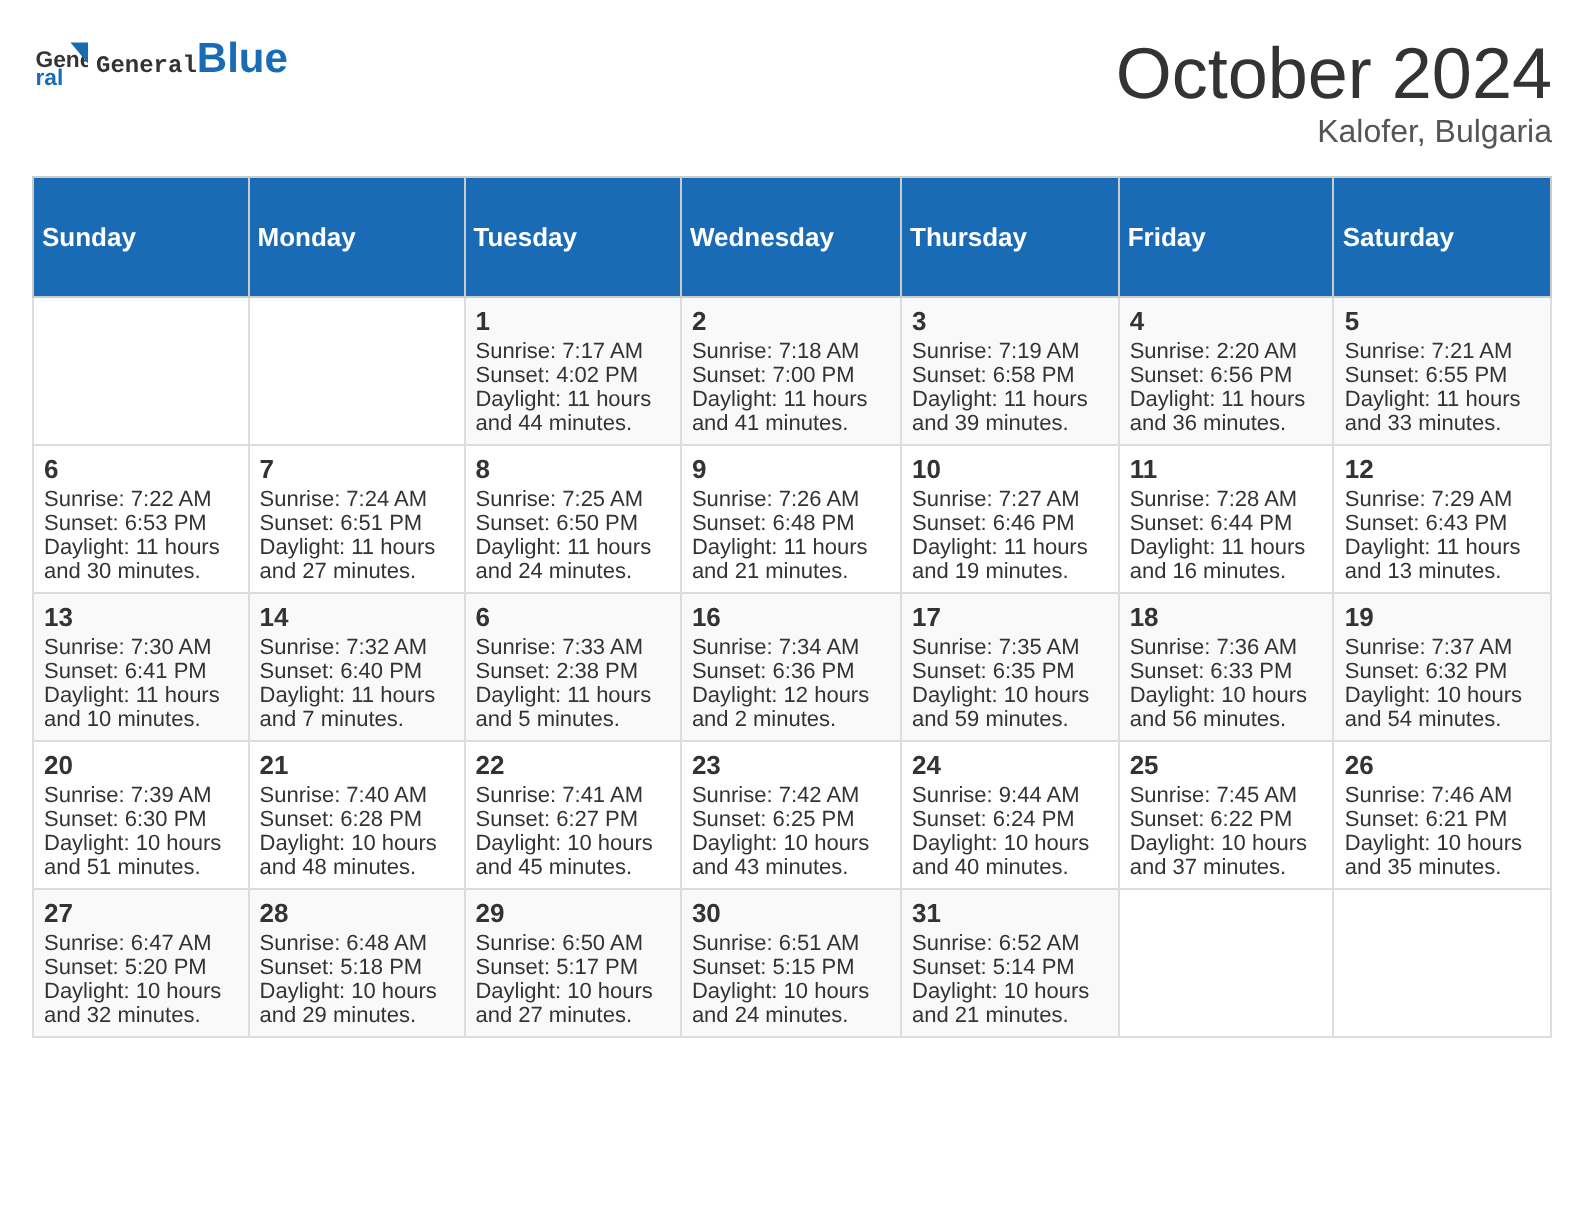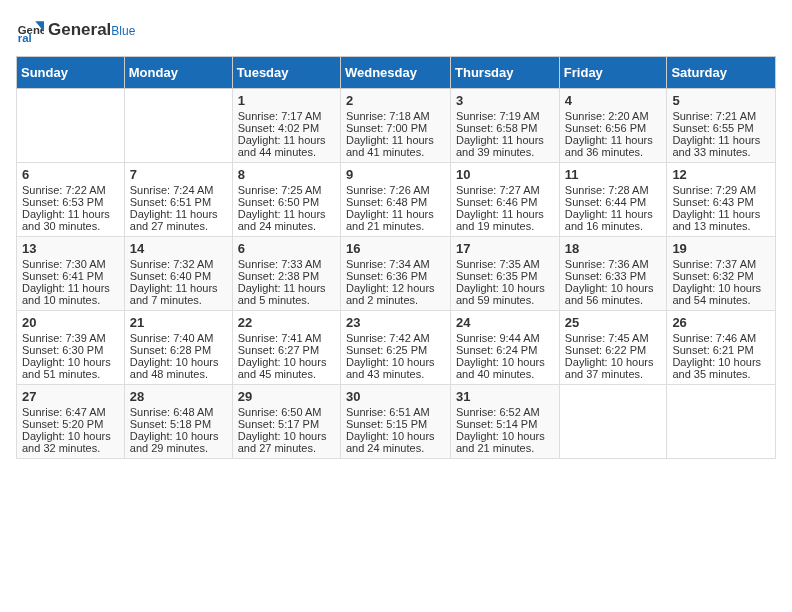--- a/index.html
+++ b/index.html
@@ -24,21 +24,21 @@
     .logo-icon { width: 28px; height: 28px; }
     .title-block { text-align: right; }
     .title-month { font-size: 36px; font-weight: 300; color: #333; }
     .title-location { font-size: 16px; color: #555; }
     .calendar { width: 100%; border-collapse: collapse; }
     .calendar thead tr th {
       background: #1a6bb5;
       color: #fff;
       font-size: 13px;
       font-weight: bold;
-      padding: 8px 4px;
+      padding: 22px 4px;
       text-align: left;
       border: 1px solid #ccc;
     }
     .calendar tbody tr td {
       border: 1px solid #ddd;
       vertical-align: top;
       padding: 4px 5px;
       width: 113px;
       min-height: 80px;
       font-size: 11px;
@@ -64,23 +64,27 @@
 
 <div class="header">
   <div class="logo">
     <svg class="logo-icon" viewBox="0 0 32 32" xmlns="http://www.w3.org/2000/svg">
       <text x="2" y="20" font-size="13" font-weight="bold" fill="#333">Gene</text>
       <text x="2" y="30" font-size="13" font-weight="bold" fill="#1a6bb5">ral</text>
       <polygon points="22,6 32,6 32,18" fill="#1a6bb5"></polygon>
     </svg>
     <div>
       <div style="line-height:1.1">
-        <span style="color:#333; font-size:17px; font-weight:bold;">General</span><span style="color:#1a6bb5; font-size:12px; font-weight:normal;">Blue</span>
+        <span style="color:#333; font-size:12px; font-weight:bold;font-family:Liberation Mono, monospace;">General</span><span style="color:#1a6bb5; font-size:21px; font-weight:bold;">Blue</span>
       </div>
     </div>
+  </div>
+  <div class="title-block">
+    <div class="title-month">October 2024</div>
+    <div class="title-location">Kalofer, Bulgaria</div>
   </div>
 </div>
 
 <table class="calendar">
   <thead>
     <tr>
       <th>Sunday</th>
       <th>Monday</th>
       <th>Tuesday</th>
       <th>Wednesday</th>

